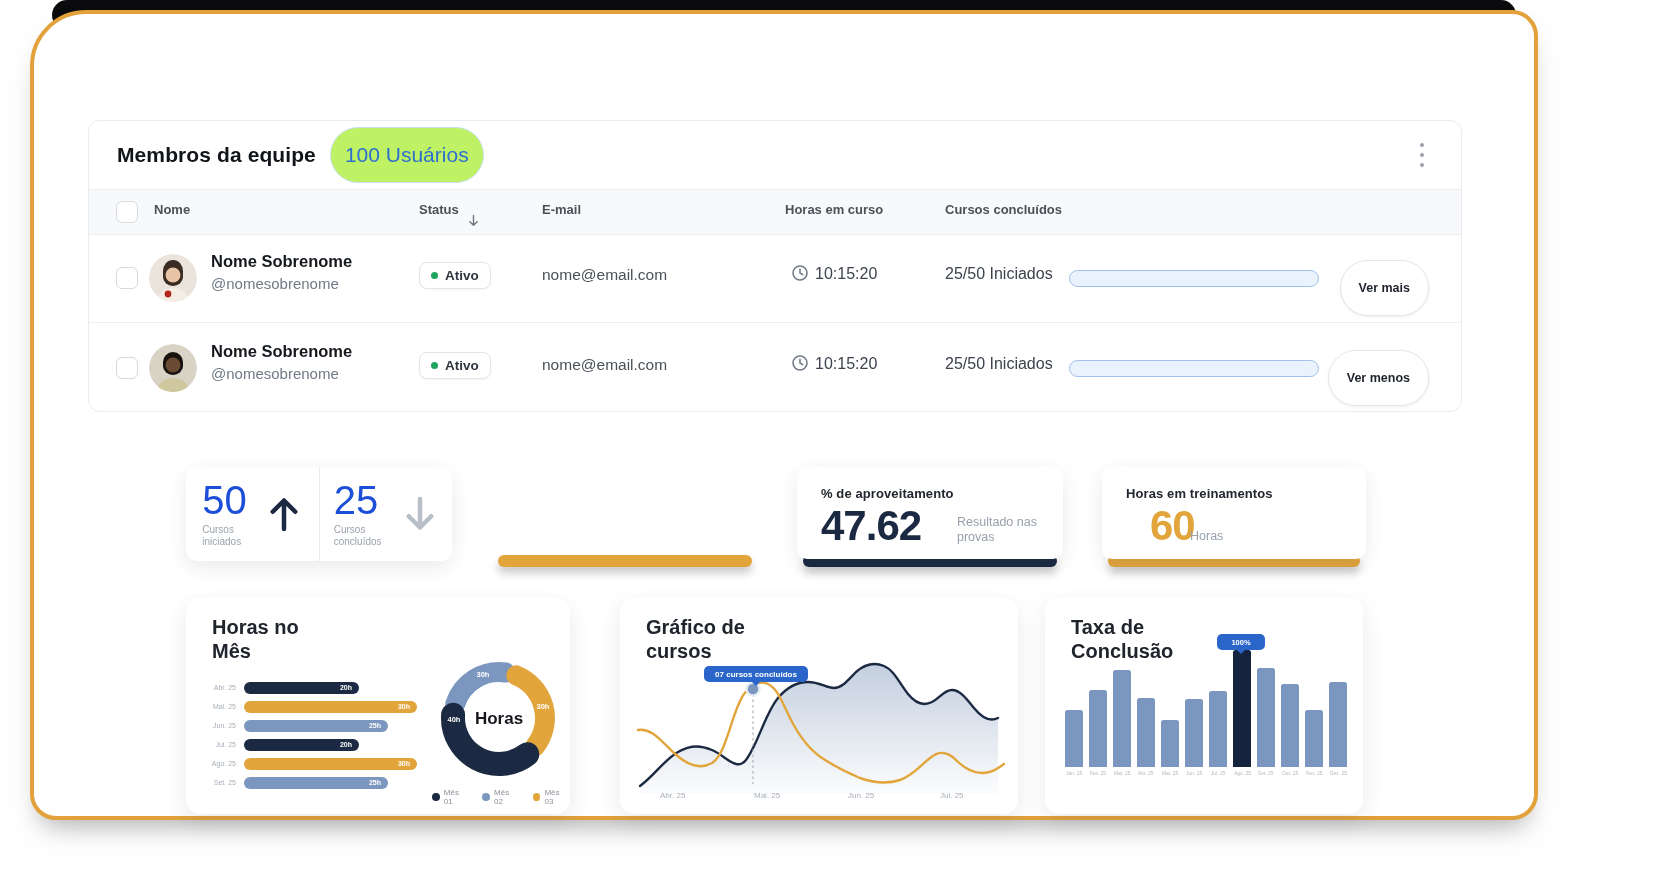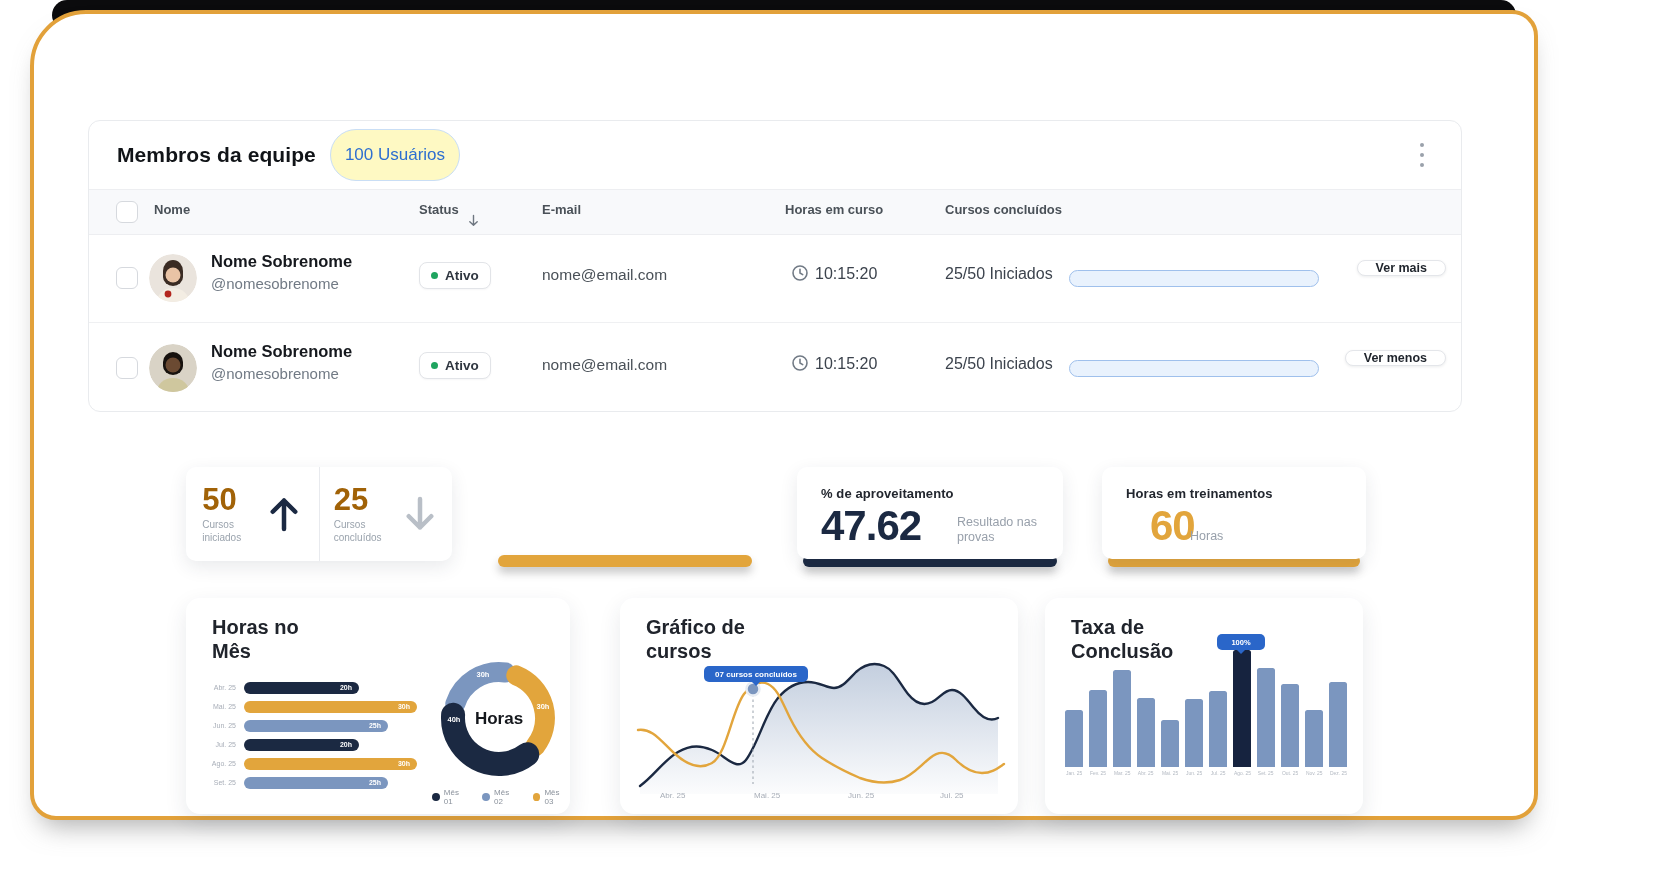--- a/index.html
+++ b/index.html
@@ -8,21 +8,21 @@
   
   #stage{position:relative;width:1662px;height:894px;}
   #top-black{left:52px;top:0;width:1464px;height:30px;background:#0b0b0d;border-radius:16px;z-index:0;}
   #frame{left:30px;top:10px;width:1500px;height:802px;background:#fff;border:4px solid #E2A13A;
     border-radius:56px 26px 26px 26px;z-index:1;box-shadow:0 16px 26px -10px rgba(110,110,110,.55);}
   
   #table-card{left:88px;top:120px;width:1372px;height:290px;background:#fff;border:1px solid #e9ebee;
     border-radius:12px;z-index:2;}
   .card-head{position:absolute;left:0;top:0;width:100%;height:68px;display:flex;align-items:center;}
   .tc-title{font-size:21px;font-weight:700;color:#111418;margin-left:28px;letter-spacing:.1px;}
-  .tc-badge{margin-left:14px;font-size:17px;font-weight:500;color:#2e6fd0;background:#fef9c3;
+  .tc-badge{margin-left:14px;font-size:21px;font-weight:500;color:#2e6fd0;background:#bef264;
     border:1px solid #c9def5;border-radius:999px;padding:15px 14px;}
   .dots{position:absolute;right:30px;top:22px;width:18px;height:24px;display:flex;flex-direction:column;
     align-items:center;justify-content:space-between;cursor:pointer;}
   .dots i{width:4px;height:4px;border-radius:50%;background:#9aa1ab;display:block;}
   .col-row{position:absolute;left:0;top:68px;width:100%;height:44px;background:#f8f9fb;
     border-top:1px solid #edeef1;border-bottom:1px solid #edeef1;}
   .th{position:absolute;top:12px;font-size:13px;font-weight:600;color:#4a5158;}
   .checkbox{position:absolute;left:27px;width:20px;height:20px;border:1.5px solid #d6d9de;border-radius:6px;
     background:#fff;}
   .trow{position:absolute;left:0;width:100%;height:89px;}
@@ -34,30 +34,30 @@
     border:1px solid #e2e4e8;border-radius:8px;padding:5px 11px;font-size:13.5px;font-weight:600;color:#2f3640;
     box-shadow:0 1px 2px rgba(16,24,40,.04);}
   .gdot{width:7px;height:7px;border-radius:50%;background:#1fa45f;}
   .email{position:absolute;left:453px;top:33px;font-size:15.5px;color:#4a5158;}
   .clock{position:absolute;left:702px;top:31px;}
   .time{position:absolute;left:726px;top:32px;font-size:16px;color:#3c434d;}
   .ccount{position:absolute;left:856px;top:32px;font-size:16px;color:#3c434d;}
   .ptrack{position:absolute;left:980px;top:37px;width:248px;height:15px;background:#e9f2fd;
     border:1.5px solid #9fc0ec;border-radius:999px;overflow:hidden;}
   .pfill{height:100%;background:#1b2942;border-radius:999px;}
-  .action-btn{position:absolute;right:15px;top:27px;background:#fff;border:1px solid #e4e6ea;border-radius:999px;
-    padding:0 18px;font-size:12.5px;font-weight:700;color:#1f242c;box-shadow:0 1px 3px rgba(16,24,40,.08);cursor:pointer;
+  .action-btn{position:absolute;right:32px;top:27px;background:#fff;border:1px solid #e4e6ea;border-radius:999px;
+    padding:20px 18px;font-size:12.5px;font-weight:700;color:#1f242c;box-shadow:0 1px 3px rgba(16,24,40,.08);cursor:pointer;
     font-family:inherit;}
   
   .stat-card{background:#fff;border-radius:10px;z-index:2;box-shadow:0 6px 18px rgba(40,50,70,.10);}
   .accent{position:absolute;height:12px;border-radius:6px;z-index:1;box-shadow:0 6px 9px rgba(60,60,60,.28);}
   #card-counts{left:186px;top:467px;width:266px;height:94px;display:flex;}
   .half{flex:1;display:flex;align-items:center;justify-content:center;gap:12px;position:relative;}
   .half + .half{border-left:1px solid #e8eaee;}
-  .cnum{font-size:31px;font-weight:700;color:#a16207;line-height:1;}
+  .cnum{font-size:40px;font-weight:400;color:#1d4ed8;line-height:1;}
   .clab{font-size:10px;color:#9aa3ad;line-height:1.25;margin-top:4px;}
   .stat-title{position:absolute;left:24px;top:19px;font-size:13px;font-weight:700;color:#22262e;letter-spacing:.1px;}
   .big-num{position:absolute;left:24px;top:38px;font-size:42px;font-weight:800;letter-spacing:-1px;line-height:1;}
   .big-cap{position:absolute;font-size:12.5px;color:#98a0ab;line-height:1.2;}
   #card-trein{left:492px;top:467px;width:266px;height:92px;}
   #card-aprov{left:797px;top:467px;width:266px;height:92px;}
   #card-horas{left:1102px;top:467px;width:264px;height:92px;}
   
   .chart-card{background:#fff;border-radius:14px;z-index:2;box-shadow:0 8px 22px rgba(40,50,70,.10);}
   .chart-title{position:absolute;left:26px;top:18px;font-size:20px;font-weight:700;color:#20242c;line-height:1.18;}

